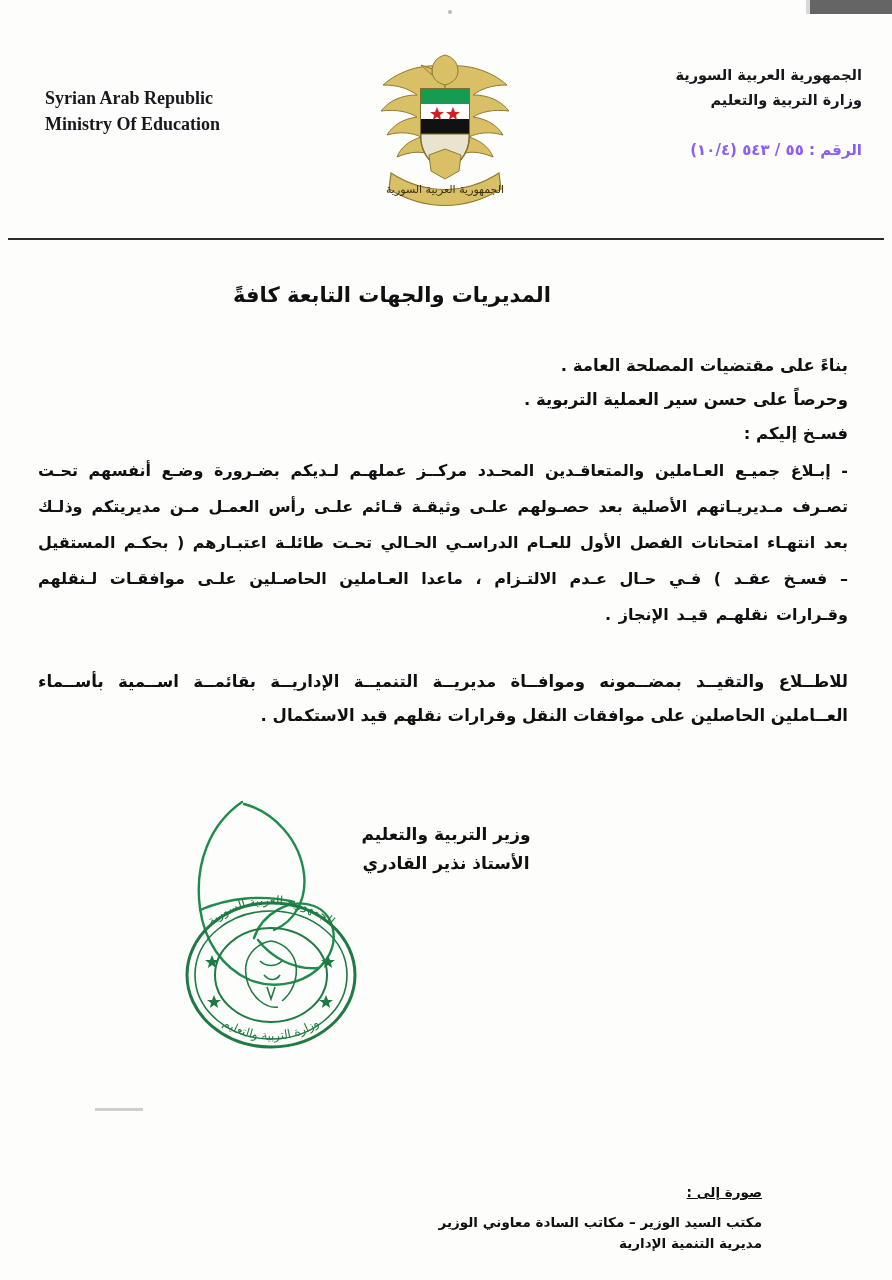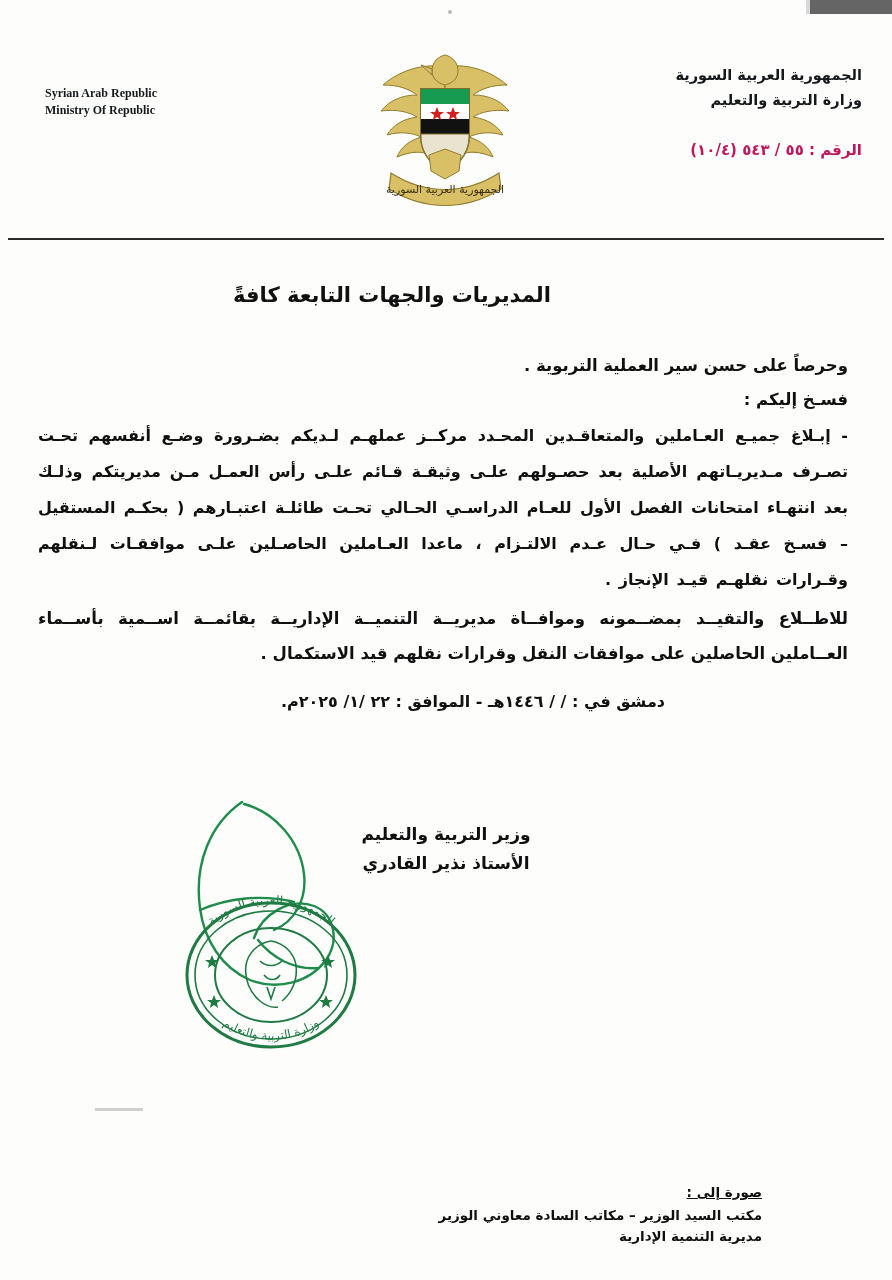--- a/index.html
+++ b/index.html
@@ -55,21 +55,21 @@
     height: 175px;
   }
   .header-left-en {
     position: absolute;
     left: 45px;
     top: 30px;
     text-align: left;
     direction: ltr;
     font-family: "Liberation Serif", serif;
     font-weight: bold;
-    font-size: 12px;
+    font-size: 18px;
     line-height: 1.45;
     color: #15191c;
   }
   .header-right-ar {
     position: absolute;
     right: 30px;
     top: 8px;
     text-align: right;
     font-family: "DejaVu Sans", sans-serif;
     font-weight: bold;
@@ -77,21 +77,21 @@
     line-height: 1.7;
     color: #15191c;
   }
   .header-number {
     position: absolute;
     right: 30px;
     top: 86px;
     font-family: "DejaVu Sans", sans-serif;
     font-weight: bold;
     font-size: 15px;
-    color: #be185d;
+    color: #8b5cf6;
     direction: rtl;
   }
 
   
   .emblem {
     position: absolute;
     left: 355px;
     top: -10px;
     width: 180px;
     height: 180px;
@@ -143,21 +143,21 @@
     font-weight: bold;
     font-size: 16px;
     line-height: 2.25;
     text-align: justify;
     text-align-last: right;
     color: #101010;
     word-spacing: 2px;
   }
 
   .para-second {
-    margin-top: 4px;
+    margin-top: 32px;
     font-weight: bold;
     font-size: 16.5px;
     line-height: 2.1;
     text-align: justify;
     text-align-last: right;
     color: #101010;
   }
 
   .date-line {
     margin-top: 20px;
@@ -216,21 +216,21 @@
     direction: rtl;
     text-align: right;
     font-family: "DejaVu Sans", sans-serif;
     font-weight: bold;
     font-size: 13.5px;
     line-height: 1.6;
     color: #101010;
   }
   .footer-title {
     text-decoration: underline;
-    margin-bottom: 1px;
+    margin-bottom: 8px;
   }
 
   .faint-mark {
     position: absolute;
     left: 95px;
     top: 1108px;
     width: 48px;
     height: 3px;
     background: #cfcfcf;
   }
@@ -242,21 +242,21 @@
 
   <div class="scan-artifact"></div>
   <div class="scan-artifact-2"></div>
   <div class="speck" style="left:448px; top:10px; width:4px; height:4px;"></div>
   <div class="faint-mark"></div>
 
   <div class="header">
 
     <div class="header-left-en">
       <div>Syrian Arab Republic</div>
-      <div>Ministry Of Republic</div>
+      <div>Ministry Of Education</div>
     </div>
 
     <div class="header-right-ar">
       <div>الجمهورية العربية السورية</div>
       <div>وزارة التربية والتعليم</div>
     </div>
 
     <div class="header-number">الرقم : ٥٥ / ٥٤٣ (١٠/٤)</div>
 
     <div class="emblem">
@@ -294,28 +294,28 @@
         </g>
       </svg>
     </div>
   </div>
 
   <div class="rule"></div>
 
   <div class="doc-title">المديريات والجهات التابعة كافةً</div>
 
   <div class="body-block">
+    <div class="line-bold small-gap">بناءً على مقتضيات المصلحة العامة .</div>
     <div class="line-bold small-gap">وحرصاً على حسن سير العملية التربوية .</div>
     <div class="line-bold small-gap">فسـخ إليكم :</div>
 
     <div class="para-justified">- إبـلاغ جميـع العـاملين والمتعاقـدين المحـدد مركــز عملهـم لـديكم بضـرورة وضـع أنفسهم تحـت تصـرف مـديريـاتهم الأصلية بعد حصـولهم علـى وثيقـة قـائم علـى رأس العمـل مـن مديريتكم وذلـك بعد انتهـاء امتحانات الفصل الأول للعـام الدراسـي الحـالي تحـت طائلـة اعتبـارهم ( بحكـم المستقيل – فسـخ عقـد ) فـي حـال عـدم الالتـزام ، ماعدا العـاملين الحاصـلين علـى موافقـات لـنقلهم وقـرارات نقلهـم قيـد الإنجاز .</div>
 
     <div class="para-second">للاطــلاع والتقيــد بمضــمونه وموافــاة مديريــة التنميــة الإداريــة بقائمــة اســمية بأســماء العــاملين الحاصلين على موافقات النقل وقرارات نقلهم قيد الاستكمال .</div>
 
-    <div class="date-line">دمشق في :    /    / ١٤٤٦هـ  -  الموافق : ٢٢ /١/ ٢٠٢٥م.</div>
   </div>
 
   <div class="signature-block">
     <div class="sig-wrap">
       <div class="sig-line">وزير التربية والتعليم</div>
       <div class="sig-line">الأستاذ نذير القادري</div>
     </div>
   </div>
 
   <div class="pen">

